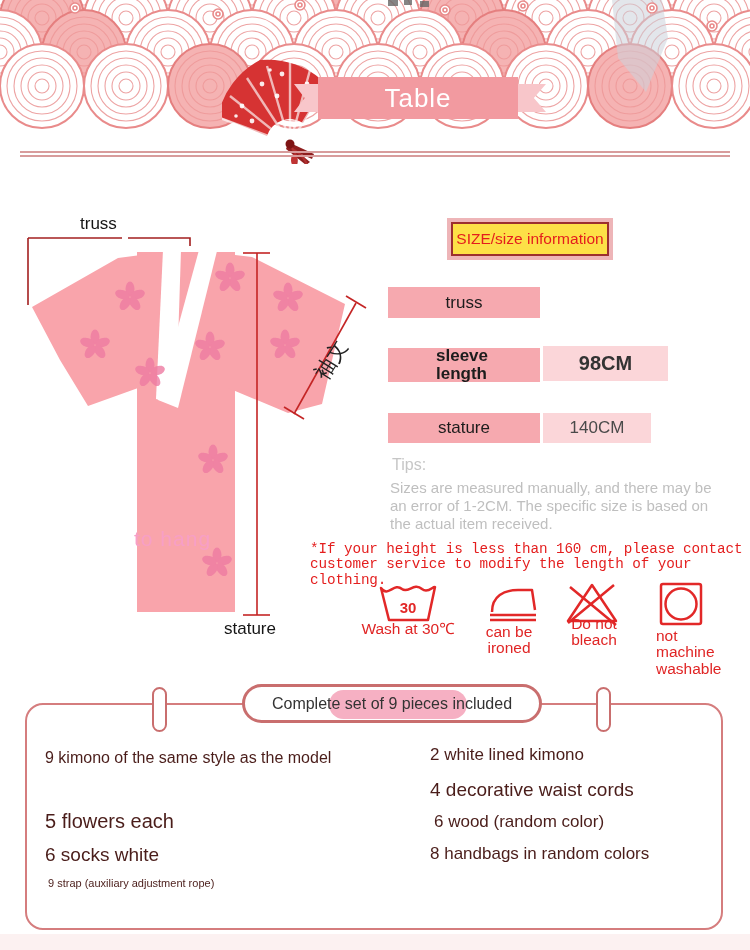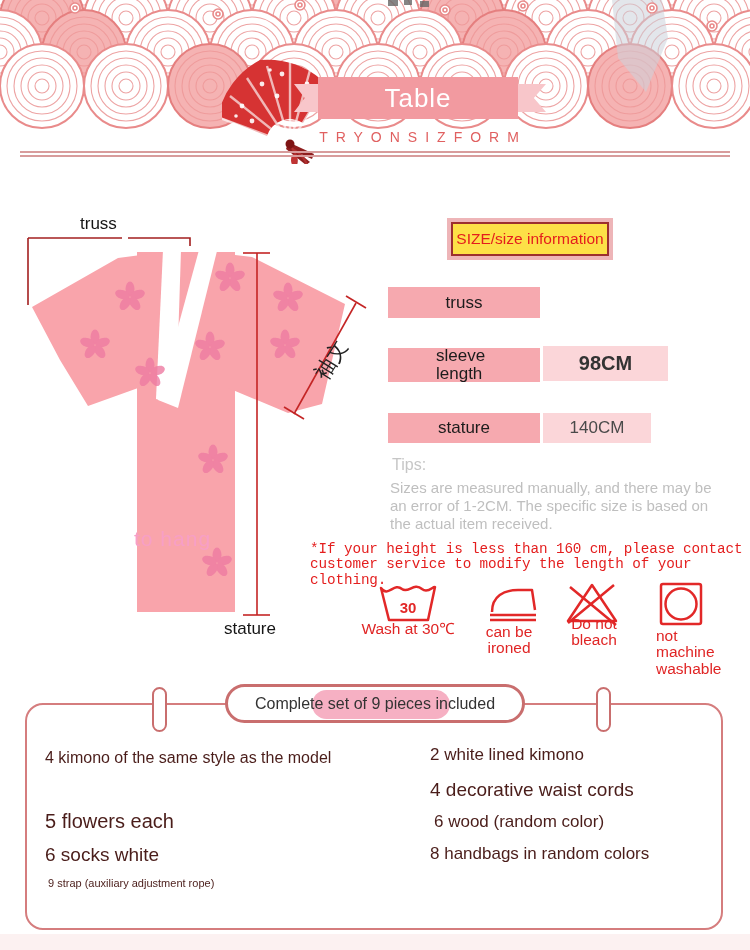--- a/index.html
+++ b/index.html
@@ -161,21 +161,20 @@
     <path d="M70,92 C85,112 58,120 72,138" stroke="#b03030" stroke-width="2.2" fill="none"></path>
     <path d="M72,94 C96,108 78,126 96,140" stroke="#b03030" stroke-width="2.2" fill="none"></path>
     <ellipse cx="72" cy="104" rx="3" ry="6" fill="#c03434"></ellipse>
   </svg>
 
   <div class="abs ribbon-tail" style="left:294px;top:84px;width:28px;height:28px;clip-path:polygon(0 0,100% 0,100% 100%,0 100%,38% 50%);"></div>
   <div class="abs ribbon-tail" style="left:514px;top:84px;width:32px;height:28px;clip-path:polygon(0 0,100% 0,62% 50%,100% 100%,0 100%);"></div>
   <div id="banner-rect" class="abs" style="left:318px;top:77px;width:200px;height:42px;">
     <span>Table</span>
   </div>
-  <div id="brand-text" class="abs" style="left:303px;top:129px;width:240px;">TRYONSIZFORM</div>
 
   <div class="abs hr-line" style="left:20px;top:151px;width:710px;"></div>
   <div class="abs hr-line" style="left:20px;top:155px;width:710px;"></div>
 
   <svg class="abs" style="left:0;top:200px;" width="380" height="470" viewBox="0 0 380 470">
     <defs>
       <g id="flw" fill="#ee7ba2" opacity="0.8">
         <ellipse cx="0" cy="-8" rx="4.5" ry="7.5"></ellipse>
         <ellipse cx="0" cy="-8" rx="4.5" ry="7.5" transform="rotate(72)"></ellipse>
         <ellipse cx="0" cy="-8" rx="4.5" ry="7.5" transform="rotate(144)"></ellipse>
@@ -229,21 +228,21 @@
   <div id="sleeve-cn" class="abs" style="left:310px;top:346px;">袖文</div>
   <div id="tohang" class="abs" style="left:134px;top:527px;">to hang</div>
 
   <div id="size-title-box" class="abs" style="left:451px;top:222px;width:158px;height:34px;">
     <span>SIZE/size information</span>
   </div>
 
   <div class="abs cell-label" style="left:388px;top:287px;width:152px;height:31px;">truss</div>
 
   <div class="abs cell-label" style="left:388px;top:348px;width:152px;height:34px;justify-content:flex-start;padding-left:48px;line-height:1.08;">
-    <span style="display:inline-block;width:60px;">sleeve length</span>
+    <span style="display:inline-block;width:60px;font-weight:bold;">sleeve length</span>
   </div>
   <div class="abs cell-value" style="left:543px;top:346px;width:125px;height:35px;font-size:20px;font-weight:bold;color:#333;">98CM</div>
 
   <div class="abs cell-label" style="left:388px;top:413px;width:152px;height:30px;">stature</div>
   <div class="abs cell-value" style="left:543px;top:413px;width:108px;height:30px;">140CM</div>
 
   <div class="abs tips-title" style="left:392px;top:456px;">Tips:</div>
   <div class="abs tips-body" style="left:390px;top:479px;width:322px;">Sizes are measured manually, and there may be an error of 1-2CM. The specific size is based on the actual item received.</div>
 
   <div class="abs warning" style="left:310px;top:542px;width:434px;">*If your height is less than 160 cm, please contact customer service to modify the length of your clothing.</div>
@@ -270,26 +269,26 @@
     <rect x="3" y="3" width="40" height="40" rx="2" fill="none" stroke="#e22828" stroke-width="2.5"></rect>
     <circle cx="23" cy="23" r="15.5" fill="none" stroke="#e22828" stroke-width="2.5"></circle>
   </svg>
   <div class="abs care-label" style="left:656px;top:628px;width:70px;">not machine washable</div>
 
   <div id="set-box" class="abs" style="left:25px;top:703px;width:698px;height:227px;"></div>
 
   <div class="abs capsule" style="left:152px;top:687px;"></div>
   <div class="abs capsule" style="left:596px;top:687px;"></div>
 
-  <div id="set-banner" class="abs" style="left:225px;top:684px;width:300px;height:39px;">
+  <div id="set-banner" class="abs" style="left:242px;top:684px;width:300px;height:39px;">
     <div class="blob"></div>
     <div class="txt">Complete set of 9 pieces included</div>
   </div>
 
-  <div class="abs set-item" style="left:45px;top:749px;font-size:16px;">4 kimono of the same style as the model</div>
+  <div class="abs set-item" style="left:45px;top:749px;font-size:16px;">9 kimono of the same style as the model</div>
   <div class="abs set-item" style="left:45px;top:810px;font-size:20px;">5 flowers each</div>
   <div class="abs set-item" style="left:45px;top:844px;font-size:19px;">6 socks white</div>
   <div class="abs set-item" style="left:48px;top:877px;font-size:11px;">9 strap (auxiliary adjustment rope)</div>
 
   <div class="abs set-item" style="left:430px;top:745px;font-size:17px;">2 white lined kimono</div>
   <div class="abs set-item" style="left:430px;top:779px;font-size:19px;">4 decorative waist cords</div>
   <div class="abs set-item" style="left:434px;top:812px;font-size:17px;">6 wood (random color)</div>
   <div class="abs set-item" style="left:430px;top:844px;font-size:17px;">8 handbags in random colors</div>
 
   <div class="abs" style="left:0;top:934px;width:750px;height:16px;background:#fcf1f1;"></div>

